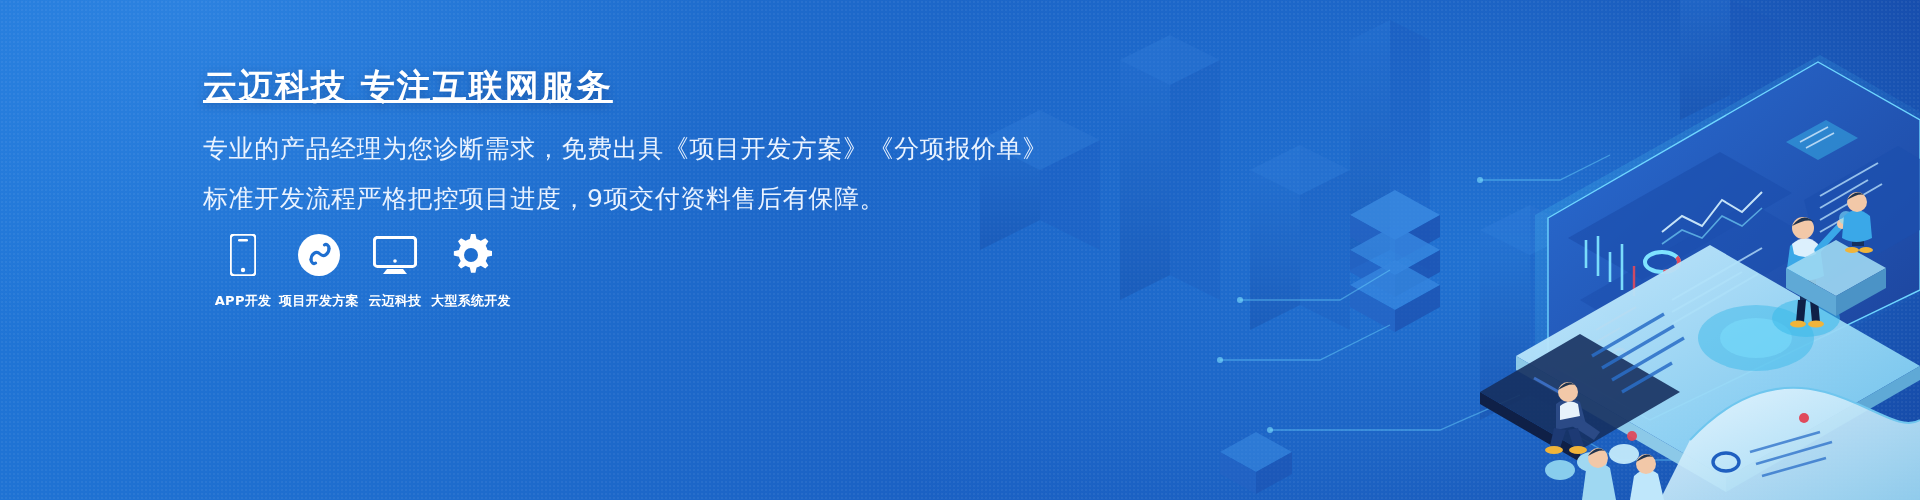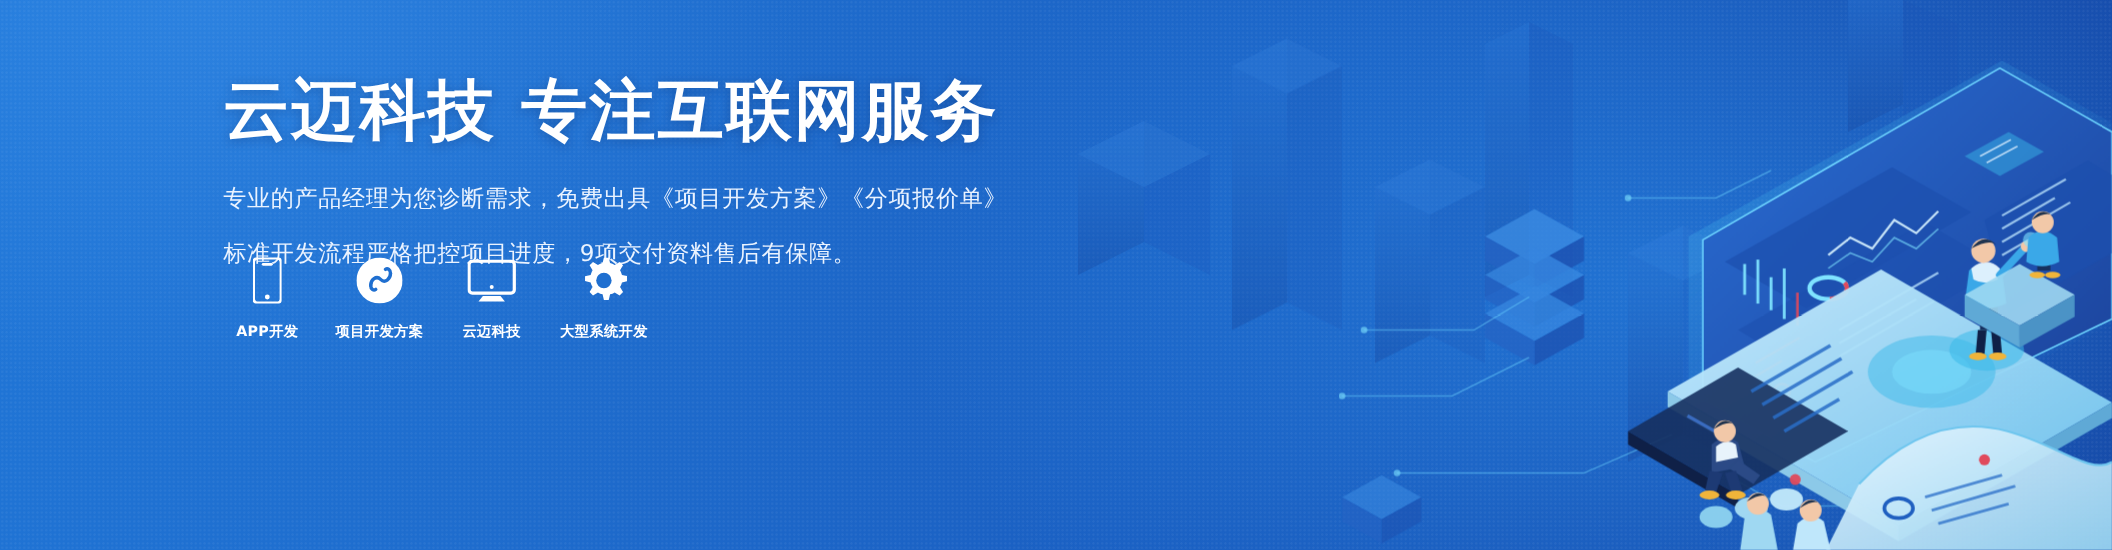--- a/index.html
+++ b/index.html
@@ -27,33 +27,34 @@
     background:
       linear-gradient(100deg, rgba(255,255,255,.05) 0 1px, transparent 1px 120px),
       linear-gradient(-100deg, rgba(255,255,255,.035) 0 1px, transparent 1px 180px);
     opacity:.5;pointer-events:none;
   }
 
   
   .copy{position:absolute;left:203px;top:66px;width:720px;}
   .headline{
     font-family:"DejaVu Sans","Liberation Sans",sans-serif;
-    font-weight:700;font-size:60px;line-height:1.18;color:#ffffff;
+    font-weight:700;font-size:34px;line-height:1.18;color:#ffffff;
     letter-spacing:2px;margin:0 0 26px 0;white-space:nowrap;
     text-shadow:0 2px 10px rgba(0,25,70,.25);
+    text-decoration:underline;
   }
   .sub{
     font-family:"DejaVu Sans","Liberation Sans",sans-serif;
-    font-size:21px;line-height:34px;color:#eaf3ff;letter-spacing:.6px;
+    font-size:25px;line-height:34px;color:#eaf3ff;letter-spacing:.6px;
     margin:0;white-space:nowrap;font-weight:400;
   }
   .sub+.sub{margin-top:16px;}
 
   
-  .services{position:absolute;left:205px;top:232px;display:flex;align-items:flex-start;gap:26px;}
+  .services{position:absolute;left:205px;top:232px;display:flex;align-items:flex-start;}
   .svc{width:76px;display:flex;flex-direction:column;align-items:center;cursor:pointer;}
   .svc .glyph{height:44px;display:flex;align-items:flex-end;justify-content:center;}
   .svc .glyph svg{display:block;fill:#ffffff;}
   .svc .cap{
     margin-top:16px;font-size:13px;color:#ffffff;font-weight:700;white-space:nowrap;
     font-family:"DejaVu Sans","Liberation Sans",sans-serif;letter-spacing:.3px;
   }
 
   
   .art{position:absolute;right:0;top:0;width:1000px;height:500px;}

